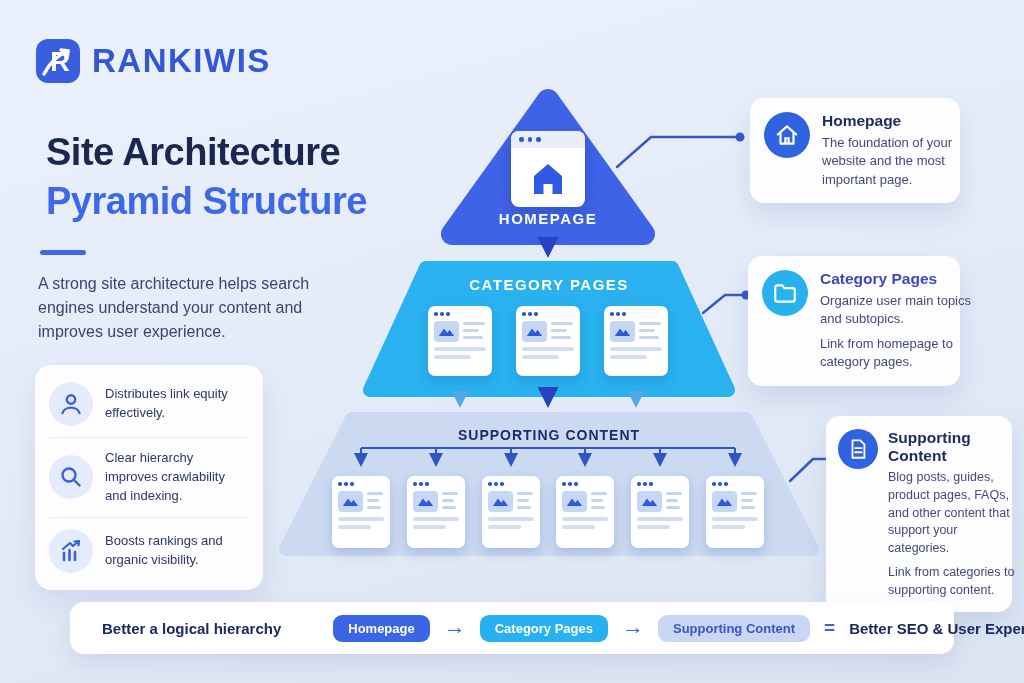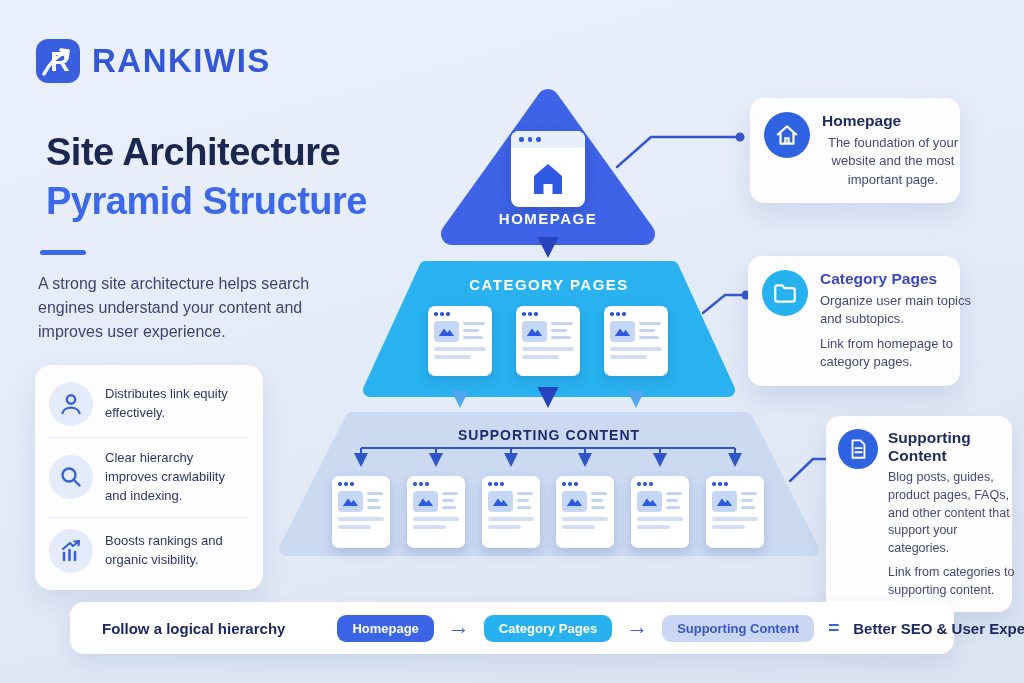--- a/index.html
+++ b/index.html
@@ -69,21 +69,21 @@
   .co2 { left:748px; top:256px; width:212px; }
   .co3 { left:826px; top:416px; width:186px; padding:13px 12px; gap:10px; }
   .co-icon { flex:none; border-radius:50%; display:flex; align-items:center; justify-content:center; }
   .co1 .co-icon, .co3 .co-icon { background:#2f63e2; }
   .co2 .co-icon { background:#27b2ef; }
   .co1 .co-icon, .co2 .co-icon { width:46px; height:46px; }
   .co3 .co-icon { width:40px; height:40px; }
   .co-title { font-size:15.5px; font-weight:bold; color:#1e2a5e; margin-bottom:4px; }
   .co2 .co-title { color:#3c49bb; }
   .co-body { font-size:13px; line-height:1.42; color:#434a78; }
-  .co1 .co-body { width:142px;text-align:center; }
+  .co1 .co-body { width:142px; }
   .co2 .co-body { width:158px; }
   .co3 .co-body { width:128px; font-size:12.5px; }
   .co-body + .co-body { margin-top:6px; }
 
   
   .footer-bar { position:absolute; left:70px; top:602px; width:884px; height:52px;
            background:#ffffff; border-radius:14px; box-shadow:0 10px 22px rgba(40,70,150,.10);
            display:flex; align-items:center; padding:0 18px; gap:14px; }
   .f-label { font-size:15px; font-weight:bold; color:#1d2960; white-space:nowrap; }
   .f-div { width:1px; height:26px; background:#dde4f2; margin:0 12px; }
@@ -441,21 +441,21 @@
 
   <div class="footer-bar">
     <svg width="40" height="40" viewBox="0 0 40 40">
       <circle cx="20" cy="21" r="17" fill="#3a5ee0"></circle>
       <circle cx="19" cy="22" r="10" fill="none" stroke="#ffffff" stroke-width="2.4"></circle>
       <circle cx="19" cy="22" r="4.5" fill="none" stroke="#ffffff" stroke-width="2.4"></circle>
       <circle cx="19" cy="22" r="1.6" fill="#ffffff"></circle>
       <line x1="19" y1="22" x2="31" y2="8" stroke="#ffffff" stroke-width="2.4" stroke-linecap="round"></line>
       <path d="M31,8 l-5.5,-0.5 M31,8 l0.5,5.5" stroke="#ffffff" stroke-width="2.4" stroke-linecap="round"></path>
     </svg>
-    <div class="f-label">Follow a logical hierarchy</div>
+    <div class="f-label">Better a logical hierarchy</div>
     <div class="f-div"></div>
     <div class="pill p-blue">Homepage</div>
     <div class="f-arrow">→</div>
     <div class="pill p-cyan">Category Pages</div>
     <div class="f-arrow">→</div>
     <div class="pill p-light">Supporting Content</div>
     <div class="f-eq">=</div>
     <div class="f-result">Better SEO &amp; User Experience</div>
   </div>
 

